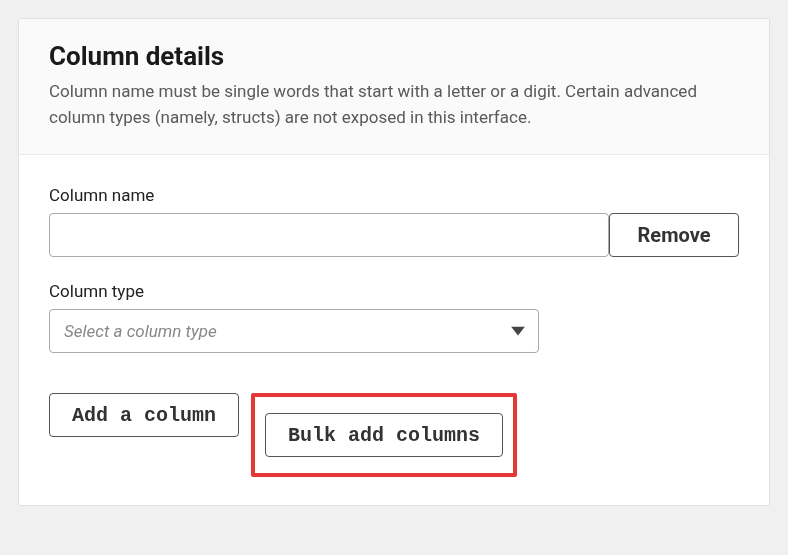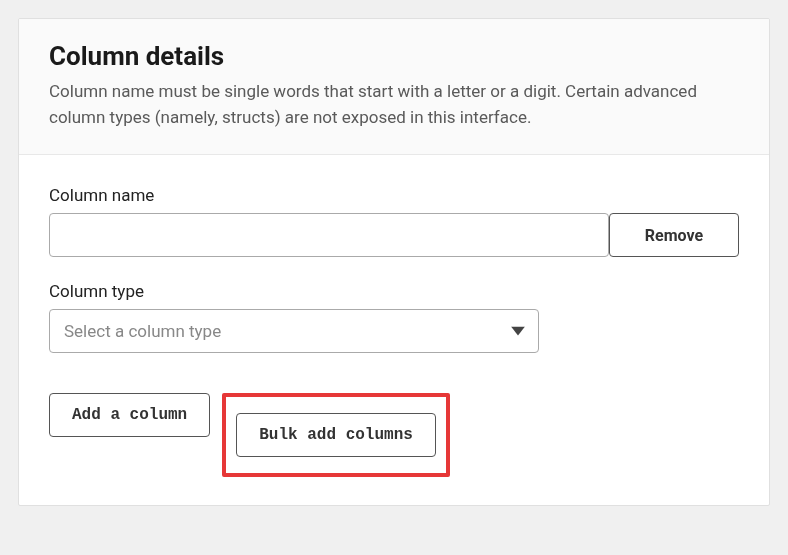--- a/index.html
+++ b/index.html
@@ -67,41 +67,42 @@
       position: relative;
       width: 100%;
     }
     .select-input {
       width: 100%;
       height: 44px;
       border: 1px solid #aaaaaa;
       border-radius: 4px;
       padding: 0 40px 0 14px;
       font-size: 17px;
+      font-style: italic;
       color: #888888;
       background: #ffffff;
       display: flex;
       align-items: center;
       cursor: pointer;
     }
     .select-chevron {
       position: absolute;
       right: 14px;
       top: 50%;
       transform: translateY(-50%);
       color: #444444;
       pointer-events: none;
     }
     .btn {
       height: 44px;
       border: 1px solid #555555;
       border-radius: 4px;
       background: #ffffff;
       color: #333333;
-      font-size: 16px;
+      font-size: 20px;
       font-weight: 700;
       padding: 0 22px;
       cursor: pointer;
       font-family: inherit;
     }
     .btn-remove {
       min-width: 130px;
     }
     .actions-row {
       display: flex;

